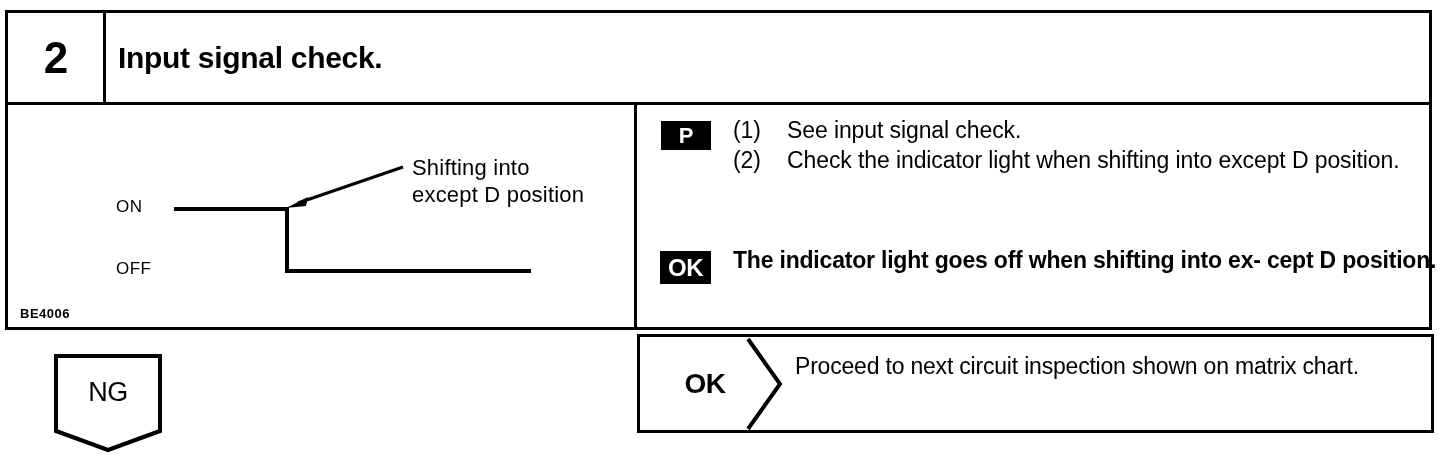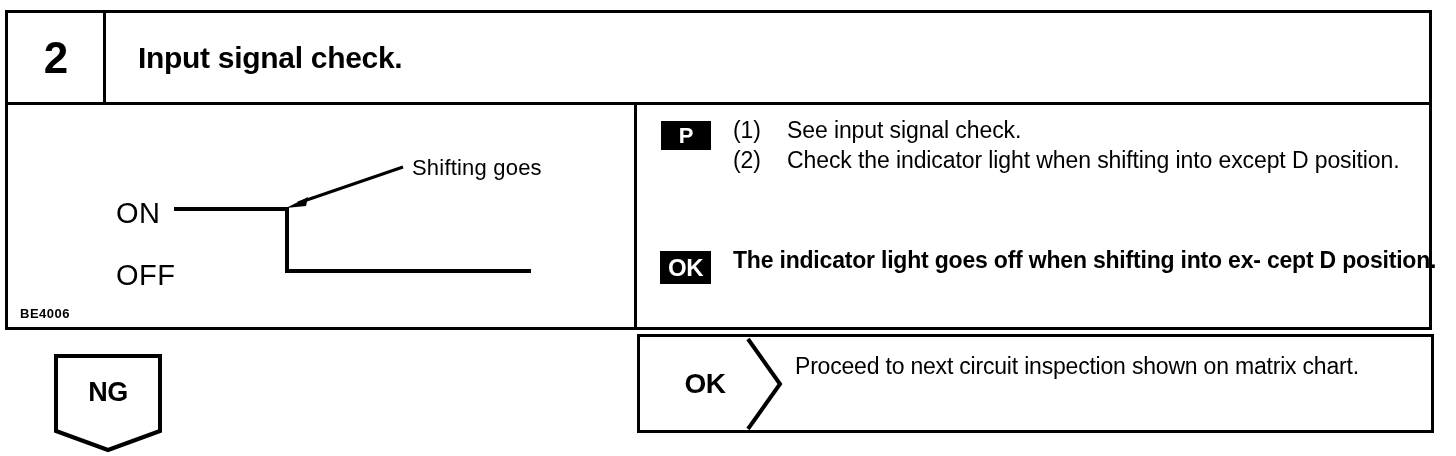--- a/index.html
+++ b/index.html
@@ -60,21 +60,21 @@
     letter-spacing: -1px;
   }
   .step-title-cell {
     position: absolute;
     left: 98px;
     top: 0;
     right: 0;
     height: 100%;
     display: flex;
     align-items: center;
-    padding-left: 32px;
+    padding-left: 12px;
     box-sizing: border-box;
   }
   .step-title {
     font-size: 30px;
     font-weight: bold;
     letter-spacing: -0.3px;
   }
 
   
   .body-row {
@@ -104,21 +104,21 @@
   }
 
   
   .wave-svg {
     position: absolute;
     left: 0;
     top: 0;
   }
   .axis-label {
     position: absolute;
-    font-size: 29px;
+    font-size: 17px;
     font-weight: normal;
     letter-spacing: 0.5px;
     text-align: right;
   }
   .label-on  { left: 108px; top: 92px; }
   .label-off { left: 108px; top: 154px; }
 
   .callout {
     position: absolute;
     left: 404px;
@@ -253,21 +253,21 @@
   .ng-text {
     position: absolute;
     left: 0;
     top: 0;
     width: 110px;
     height: 78px;
     display: flex;
     align-items: center;
     justify-content: center;
     font-size: 27px;
-    font-weight: bold;
+    font-weight: normal;
     letter-spacing: -0.5px;
   }
 </style>
 </head>
 <body>
 
 <div id="page">
 
   <div class="outer-table">
 
@@ -290,21 +290,22 @@
 
           <line x1="395" y1="62" x2="290" y2="98" stroke="#000" stroke-width="3"></line>
 
           <polygon points="278,103 300,92 298,101" fill="#000"></polygon>
         </svg>
 
         <span class="axis-label label-on">ON</span>
         <span class="axis-label label-off">OFF</span>
 
         <div class="callout">
-          <div>Shifting goes</div>
+          <div>Shifting into</div>
+          <div>except D position</div>
         </div>
 
         <span class="fig-code">BE4006</span>
       </div>
 
       <div class="instruction-cell">
 
         <div class="instr-block">
 
           <div class="badge badge-p">P</div>

